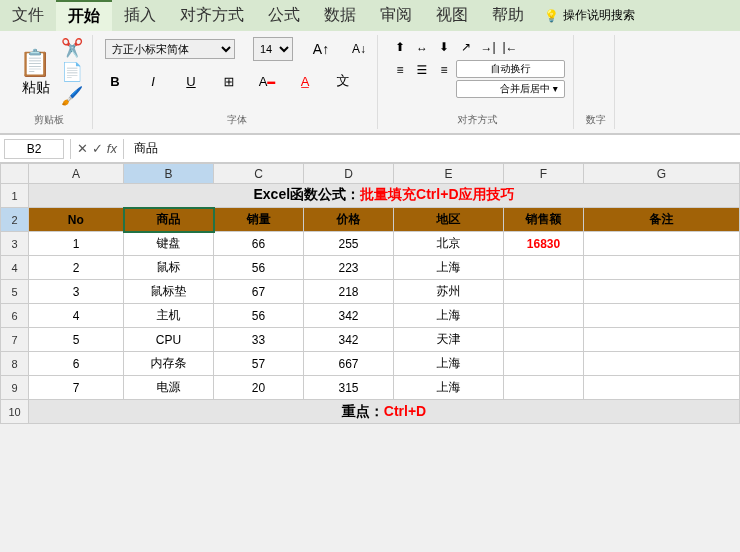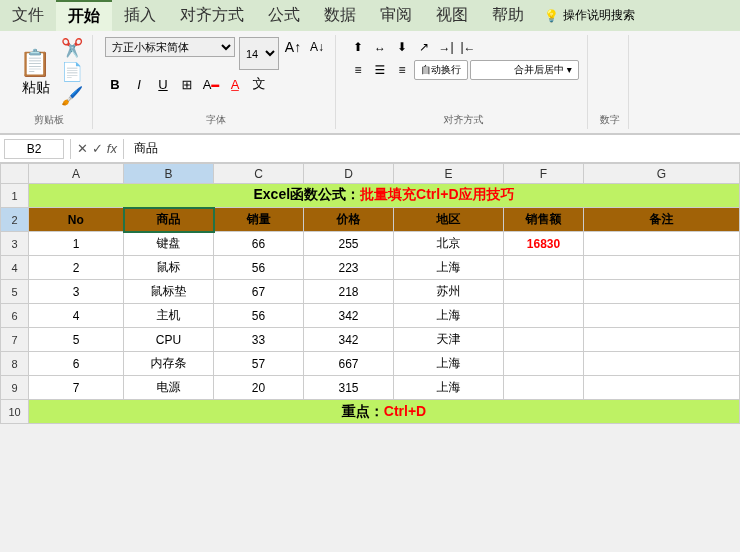--- a/index.html
+++ b/index.html
@@ -15,51 +15,51 @@
     .ribbon-group-label { font-size: 10px; color: #666; margin-top: auto; padding-top: 2px; }
     .ribbon-group-content { display: flex; align-items: center; gap: 4px; flex: 1; }
 
     
     .clipboard-group { display: flex; flex-direction: row; gap: 4px; }
     .paste-btn { display: flex; flex-direction: column; align-items: center; justify-content: center; width: 44px; height: 50px; border: 1px solid transparent; border-radius: 3px; cursor: pointer; font-size: 10px; }
     .small-btns { display: flex; flex-direction: column; gap: 2px; }
     .small-btn { font-size: 18px; cursor: pointer; width: 22px; height: 22px; display: flex; align-items: center; justify-content: center; }
 
     
-    .font-row { display: flex; align-items: flex-start; gap: 4px; margin-bottom: 0; }
+    .font-row { display: flex; align-items: center; gap: 18px; margin-bottom: 6px; }
     .font-select { font-size: 11px; border: 1px solid #aaa; padding: 1px 2px; width: 130px; height: 20px; }
-    .font-size-select { font-size: 11px; border: 1px solid #aaa; padding: 1px 2px; width: 40px; height: 33px; }
+    .font-size-select { font-size: 11px; border: 1px solid #aaa; padding: 1px 2px; width: 40px; height: 24px; }
     .font-btn { font-size: 13px; cursor: pointer; width: 20px; height: 20px; display: flex; align-items: center; justify-content: center; border: 1px solid transparent; border-radius: 2px; }
     .bold { font-weight: bold; }
     .italic { font-style: italic; }
     .underline { text-decoration: underline; }
     .align-row { display: flex; gap: 2px; }
     .align-btn { font-size: 12px; cursor: pointer; width: 20px; height: 20px; display: flex; align-items: center; justify-content: center; border: 1px solid transparent; border-radius: 2px; }
 
     
-    .wrap-merge { display: flex; flex-direction: row; gap: 2px; }
+    .wrap-merge { display: flex; flex-direction: column; gap: 2px; }
     .wrap-btn { font-size: 11px; cursor: pointer; border: 1px solid #aaa; padding: 1px 6px; white-space: nowrap; background: #fff; border-radius: 2px; }
     .number-select { font-size: 11px; border: 1px solid #aaa; padding: 1px 2px; width: 80px; height: 20px; }
     .percent-row { display: flex; gap: 2px; }
     .pct-btn { font-size: 11px; cursor: pointer; width: 22px; height: 20px; border: 1px solid transparent; border-radius: 2px; display: flex; align-items: center; justify-content: center; }
 
     
     .formula-bar { display: flex; align-items: center; background: #fff; border-bottom: 1px solid #ccc; padding: 2px 4px; gap: 4px; height: 28px; }
     .cell-ref { width: 60px; border: 1px solid #ccc; padding: 2px 4px; font-size: 12px; text-align: center; }
     .formula-sep { width: 1px; height: 20px; background: #ccc; margin: 0 2px; }
     .formula-icon { font-size: 13px; cursor: pointer; color: #555; }
     .formula-input { flex: 1; border: none; outline: none; font-size: 12px; padding: 2px 4px; }
     table { border-collapse: collapse; width: 100%; table-layout: fixed; }
     .col-header th { background: #f0f0f0; border: 1px solid #ccc; text-align: center; font-size: 12px; font-weight: normal; color: #333; height: 20px; padding: 1px; user-select: none; }
     .col-header th.selected { background: #bdd7ee; }
     .row-num { background: #f0f0f0; border: 1px solid #ccc; text-align: center; font-size: 11px; color: #333; width: 28px; min-width: 28px; user-select: none; }
     .row-num.selected { background: #bdd7ee; }
     td { border: 1px solid #ccc; padding: 2px 4px; font-size: 12px; text-align: center; white-space: nowrap; overflow: hidden; height: 24px; }
     td.selected-cell { border: 2px solid #217346; }
-    td.yellow-bg { background: #bef264; }
+    td.yellow-bg { background: #e5e5e5; }
     td.white-bg { background: #ffffff; }
     td.red-text { color: #ff0000; font-weight: bold; }
     td.header-cell { font-weight: bold; background: #a16207; }
 
     .spreadsheet-container { background: #fff; }
     .col-a { width: 28px; }
     .col-b { width: 95px; }
     .col-c { width: 90px; }
     .col-d { width: 90px; }
     .col-e { width: 90px; }

